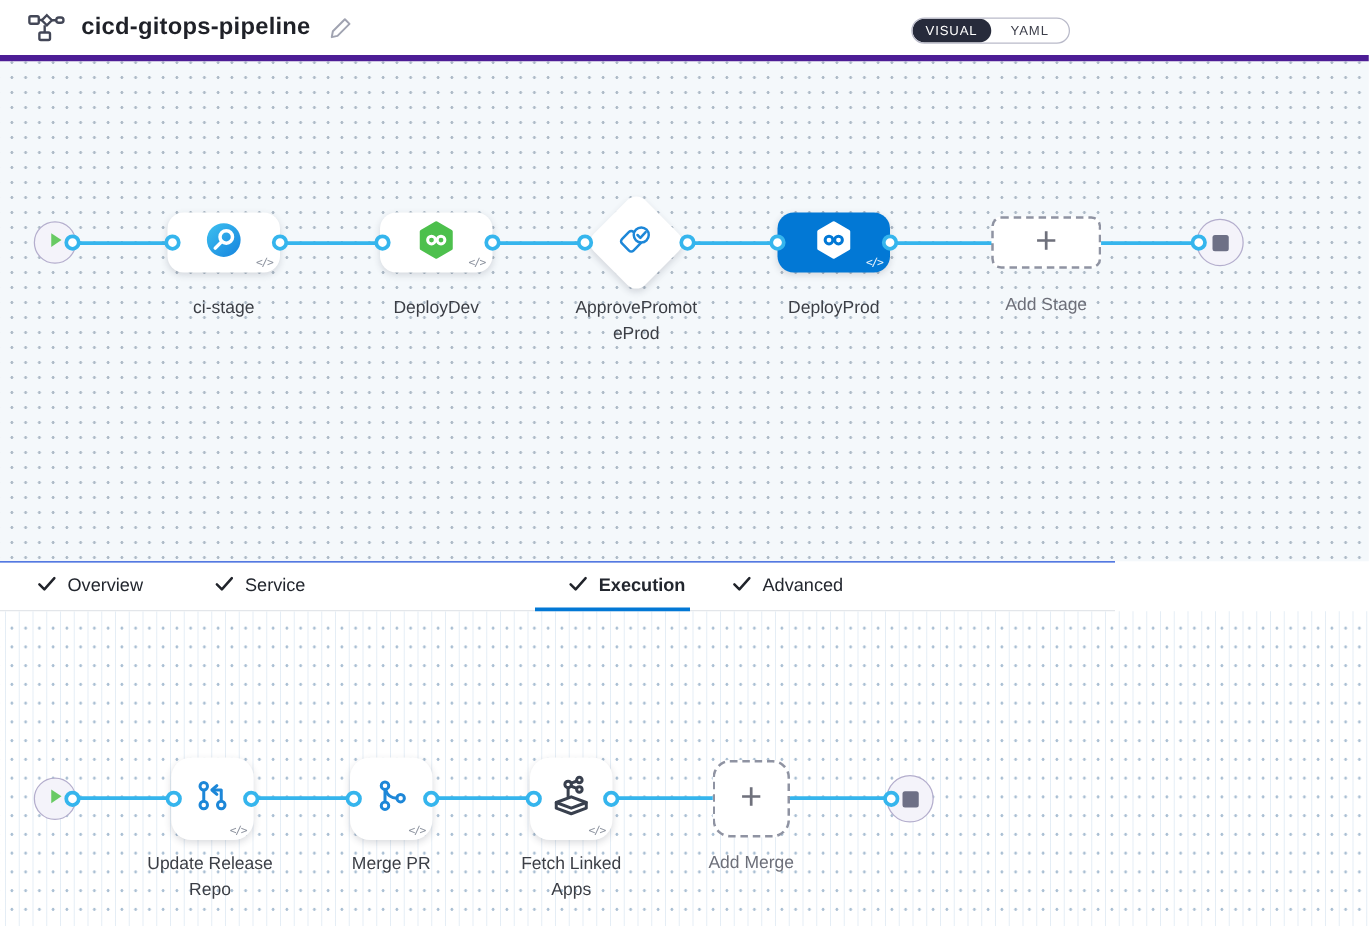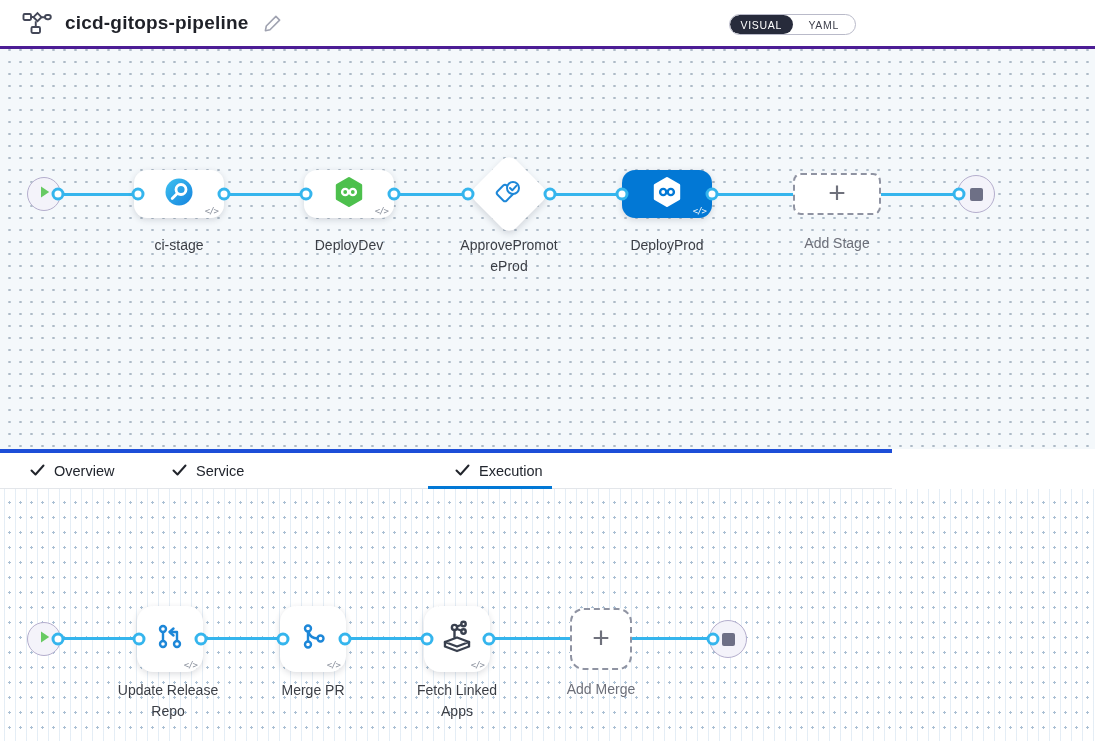--- a/index.html
+++ b/index.html
@@ -1,21 +1,21 @@
 <!DOCTYPE html>
 <html><head>
 <meta charset="utf-8">
 <style>
   * { margin:0; padding:0; box-sizing:border-box; }
   html,body { width:1095px; height:741px; overflow:hidden; background:#fff;
     font-family:"Liberation Sans", sans-serif; }
 
   
   .header { position:absolute; left:0; top:0; width:1095px; height:49px; background:#fff;
-    border-bottom:3px solid #4c1d95; display:flex; align-items:center; padding:0 22px; z-index:5; }
+    border-bottom:5px solid #4c1d95; display:flex; align-items:center; padding:0 22px; z-index:5; }
   .hdr-icon { display:flex; align-items:center; }
   .title { margin-left:13px; font-size:19px; font-weight:700; color:#1f2128; letter-spacing:.2px; }
   .edit-btn { margin-left:15px; display:flex; align-items:center; cursor:pointer; }
   .toggle { position:absolute; left:729px; top:14px; width:127px; height:21px; border:1px solid #b9bac9;
     border-radius:11px; background:#fff; display:flex; overflow:hidden; }
   .toggle .seg { flex:1; display:flex; align-items:center; justify-content:center;
     font-size:10.5px; font-weight:400; letter-spacing:.7px; cursor:pointer; }
   .seg-visual { background:#272b3b; color:#fff; border-radius:11px; }
   .seg-yaml { color:#3c3e4a; }
 
@@ -53,24 +53,24 @@
   .code-glyph { position:absolute; right:6px; bottom:2px; font-size:9px; letter-spacing:-1px;
     color:#8d939f; font-family:"DejaVu Sans Mono", monospace; }
   .code-glyph.white { color:rgba(255,255,255,.92); }
   .node-label { position:absolute; text-align:center; font-size:14px; line-height:21px;
     color:#3b3e45; z-index:2; }
   .node-label.muted { color:#6d6f79; }
   .break { word-break:break-all; }
 
   
   .tab-bar { position:absolute; left:0; top:449px; width:892px; height:40px; background:#fff;
-    border-top:4px solid #1d4ed8; border-bottom:1px solid #e3e6ea; z-index:5; }
+    border-top:1px solid #1d4ed8; border-bottom:1px solid #e3e6ea; z-index:5; }
   .tab { position:absolute; top:0; height:100%; display:flex; align-items:center; gap:9px;
     font-size:14.5px; color:#22262e; cursor:pointer; }
-  .tab.selected { font-weight:400; }
+  .tab.selected { font-weight:700; }
   .tab-underline { position:absolute; left:428px; bottom:-1px; width:124px; height:3px;
     background:#0278d5; }
 </style>
 </head>
 <body>
 
 <div class="header">
   <span class="hdr-icon">
     <svg width="30" height="26" viewBox="0 0 30 26" fill="none" stroke="#434757" stroke-width="1.9">
       <rect x="1.5" y="4" width="7.5" height="6" rx="1.2"></rect>
@@ -203,20 +203,28 @@
     <span>Service</span>
   </div>
   <div class="tab selected" style="left:455px">
     <span>
       <svg width="15" height="12" viewBox="0 0 15 12" fill="none" stroke="#21242b" stroke-width="2">
         <path d="M1.5 6.5l4 4L13.5 1.5" stroke-linecap="round" stroke-linejoin="round"></path>
         </svg>
     </span>
     <span>Execution</span>
   </div>
+  <div class="tab" style="left:586px">
+    <span>
+      <svg width="15" height="12" viewBox="0 0 15 12" fill="none" stroke="#21242b" stroke-width="2">
+        <path d="M1.5 6.5l4 4L13.5 1.5" stroke-linecap="round" stroke-linejoin="round"></path>
+        </svg>
+    </span>
+    <span>Advanced</span>
+  </div>
   <div class="tab-underline"></div>
 </div>
 
 <div class="exec-canvas">
 
   <div class="edge" style="left:58px;top:148px;width:81px"></div>
   <div class="edge" style="left:201px;top:148px;width:82px"></div>
   <div class="edge" style="left:345px;top:148px;width:82px"></div>
   <div class="edge" style="left:489px;top:148px;width:86px"></div>
   <div class="edge" style="left:631px;top:148px;width:82px"></div>

